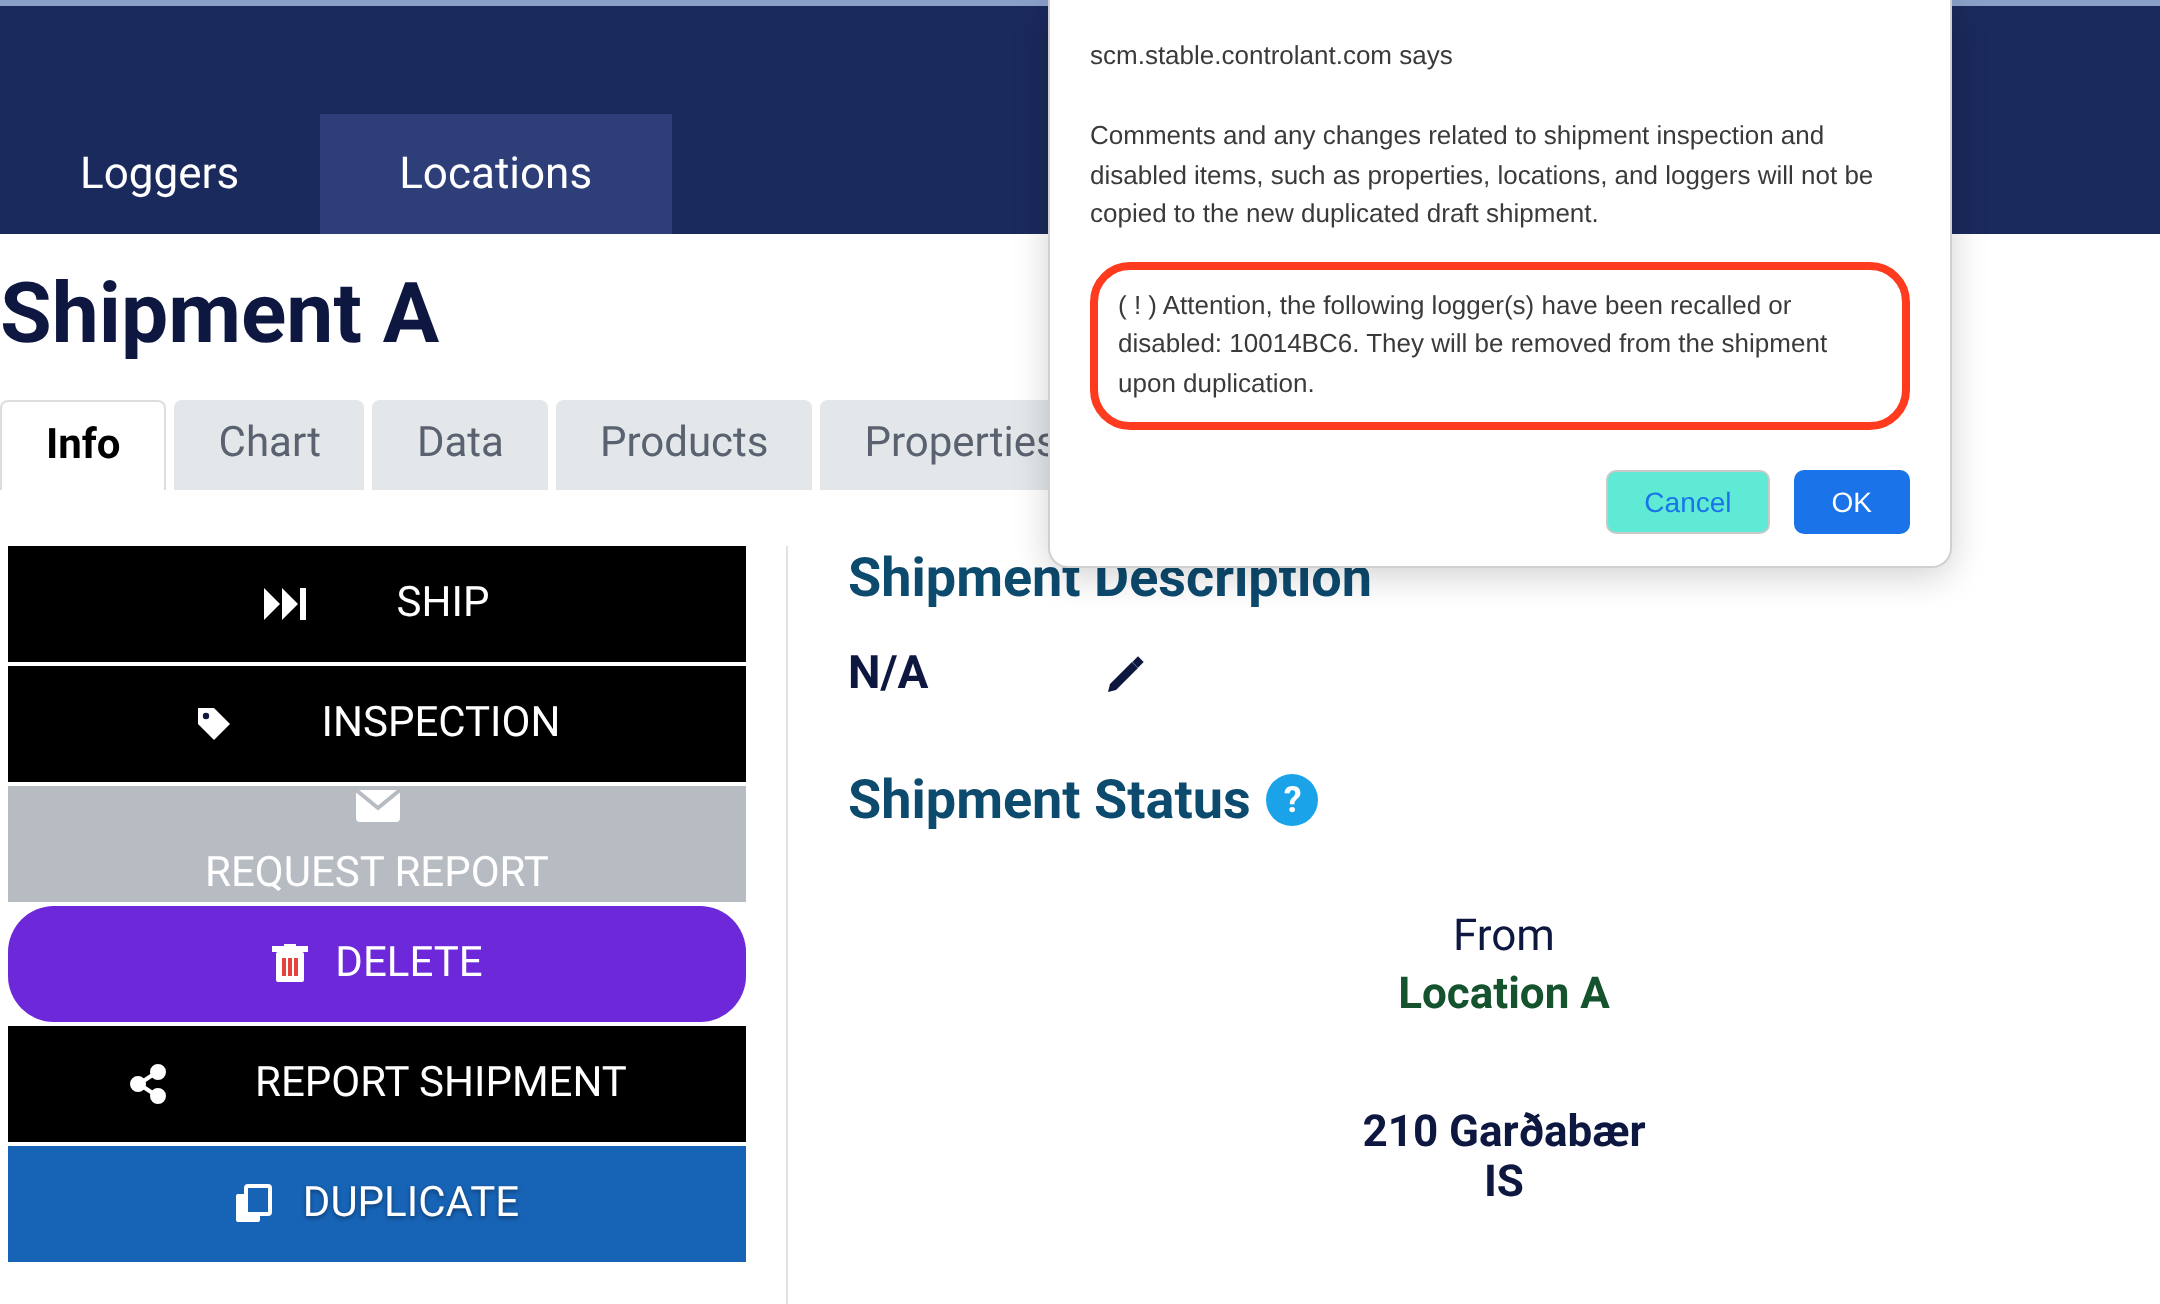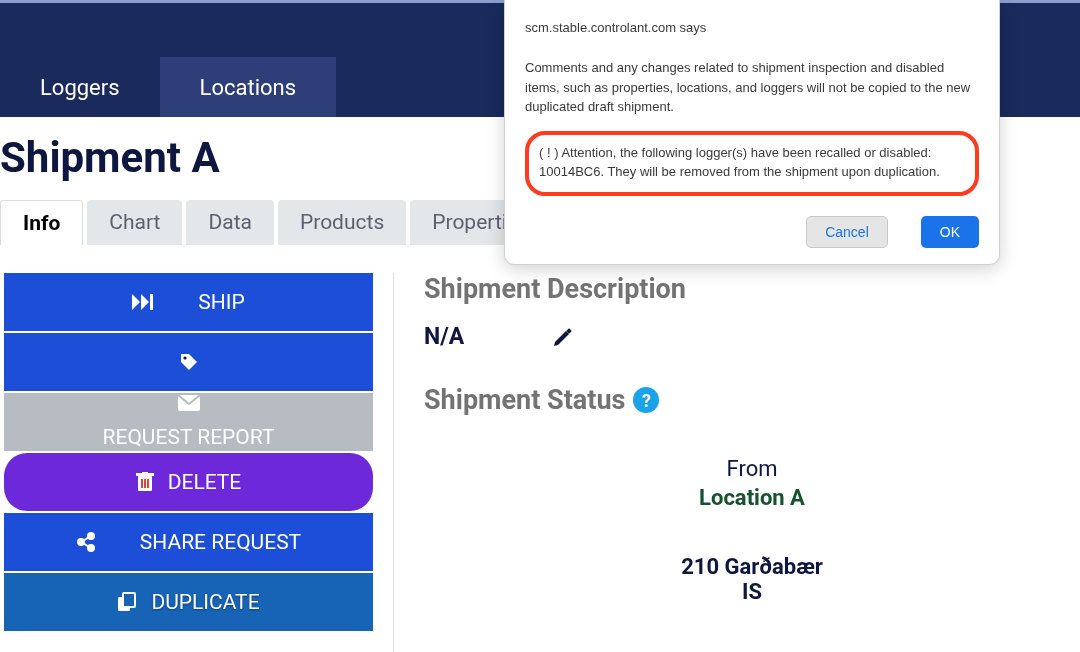--- a/index.html
+++ b/index.html
@@ -77,33 +77,33 @@
     height: 58px;
     display: flex;
     align-items: center;
     justify-content: center;
     gap: 14px;
     color: #fff;
     font-size: 21px;
     cursor: pointer;
     margin-bottom: 2px;
   }
-  .action-btn.navy { background: #1d4ed8; gap: 44px; }
+  .action-btn.navy { background: #000000; gap: 44px; }
   .action-btn.grey { background: #b6bcc2; color: #fff; cursor: not-allowed; flex-direction: column; }
   .action-btn.red  { background: #6d28d9; border-radius: 23px; }
   .action-btn.blue { background: #1763b5; text-shadow: 0 1px 2px rgba(0,0,0,0.4); }
   .action-btn .icon { display:inline-flex; }
   .main {
     flex: 1;
     padding-left: 30px;
   }
   .section-title {
     font-size: 27px;
     font-weight: 700;
-    color: #737373;
+    color: #0c4a6e;
     margin-bottom: 18px;
   }
   .descrow {
     display: flex;
     align-items: center;
     gap: 88px;
     margin-bottom: 34px;
   }
   .desc-value {
     font-size: 23px;
@@ -125,22 +125,22 @@
     width: 440px;
   }
   .from-label { font-size: 22px; color: #0d1740; margin-bottom: 4px;}
   .from-loc   { font-size: 22px; color: #14532d; font-weight: 700; margin-bottom: 44px;}
   .from-addr  { font-size: 22px; color: #0d1740; font-weight: 700; }
   .from-ctry  { font-size: 22px; color: #0d1740; font-weight: 700; }
   
   .dialog {
     position: absolute;
     top: 0;
-    left: 504px;
-    width: 496px;
+    left: 524px;
+    width: 452px;
     background: #fff;
     border: 1px solid #d0d0d0;
     border-top: none;
     border-radius: 0 0 10px 10px;
     box-shadow: 0 4px 18px rgba(0,0,0,0.18);
     padding: 20px 20px 16px 20px;
     font-family: Arial, sans-serif;
     color: #3a3a3a;
     z-index: 100;
   }
@@ -152,22 +152,22 @@
     padding: 8px 10px 10px 10px;
     font-size: 13px;
     line-height: 1.5;
     margin-bottom: 20px;
   }
   .dialog-actions { display: flex; justify-content: flex-end; gap: 12px; }
   .btn {
     font-size: 14px; padding: 7px 18px; border-radius: 5px; cursor: pointer;
     border: 1px solid transparent;
   }
-  .btn-cancel { background: #e5e5e5; color: #1a73e8; border-color: #c9c9c9;}
-  .btn-ok     { background: #1a73e8; color: #fff; font-weight: 500; margin-left: 21px;}
+  .btn-cancel { background: #5eead4; color: #1a73e8; border-color: #c9c9c9;}
+  .btn-ok     { background: #1a73e8; color: #fff; font-weight: 500;}
   .toptitle-wrap { border-top: 3px solid #8aa0c8; }
   svg { display:block; }
 </style>
 </head>
 <body>
 
 <div class="toptitle-wrap">
   <div class="topbar"></div>
   <div class="topnav">
     <div class="topnav-item">Loggers</div>
@@ -196,20 +196,21 @@
       </span>
       <span>SHIP</span>
     </div>
     <div class="action-btn navy">
       <span class="icon">
         <svg width="20" height="20" viewBox="0 0 20 20" fill="currentColor">
             <path d="M2 2 H10 L18 10 L10 18 L2 10 Z"></path>
             <circle cx="6" cy="6" r="1.6" fill="#0d1740"></circle>
           </svg>
       </span>
+      <span>INSPECTION</span>
     </div>
     <div class="action-btn grey">
       <span class="icon">
         <svg width="22" height="16" viewBox="0 0 22 16" fill="currentColor">
             <rect x="0" y="0" width="22" height="16" rx="2"></rect>
             <path d="M0 0 L11 9 L22 0" fill="none" stroke="#b6bcc2" stroke-width="2"></path>
           </svg>
       </span>
       <span>REQUEST REPORT</span>
     </div>
@@ -229,21 +230,21 @@
     <div class="action-btn navy">
       <span class="icon">
         <svg width="20" height="20" viewBox="0 0 20 20" fill="none" stroke="currentColor" stroke-width="2">
             <circle cx="5" cy="10" r="3" fill="currentColor"></circle>
             <circle cx="15" cy="4" r="3" fill="currentColor"></circle>
             <circle cx="15" cy="16" r="3" fill="currentColor"></circle>
             <line x1="7" y1="9" x2="13" y2="5"></line>
             <line x1="7" y1="11" x2="13" y2="15"></line>
           </svg>
       </span>
-      <span>SHARE REQUEST</span>
+      <span>REPORT SHIPMENT</span>
     </div>
     <div class="action-btn blue">
       <span class="icon">
         <svg width="20" height="20" viewBox="0 0 20 20" fill="currentColor">
             <rect x="1" y="5" width="12" height="14" rx="1"></rect>
             <rect x="6" y="1" width="12" height="14" rx="1" fill="#1763b5" stroke="currentColor" stroke-width="2"></rect>
           </svg>
       </span>
       <span>DUPLICATE</span>
     </div>

